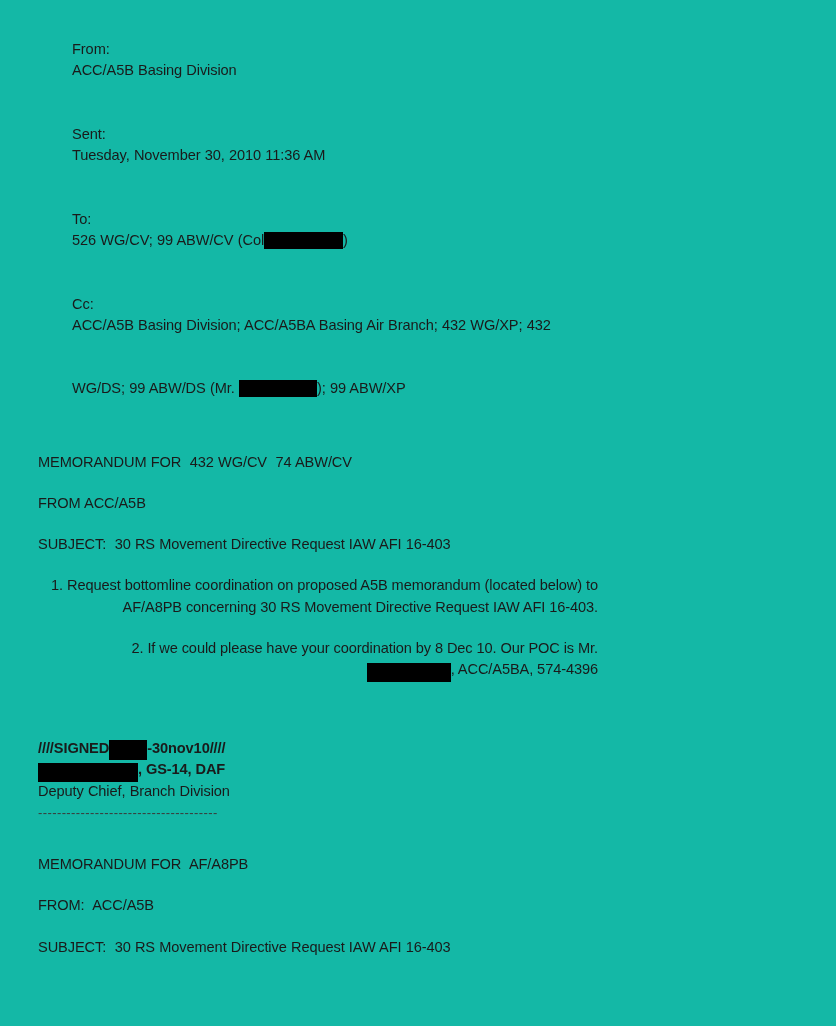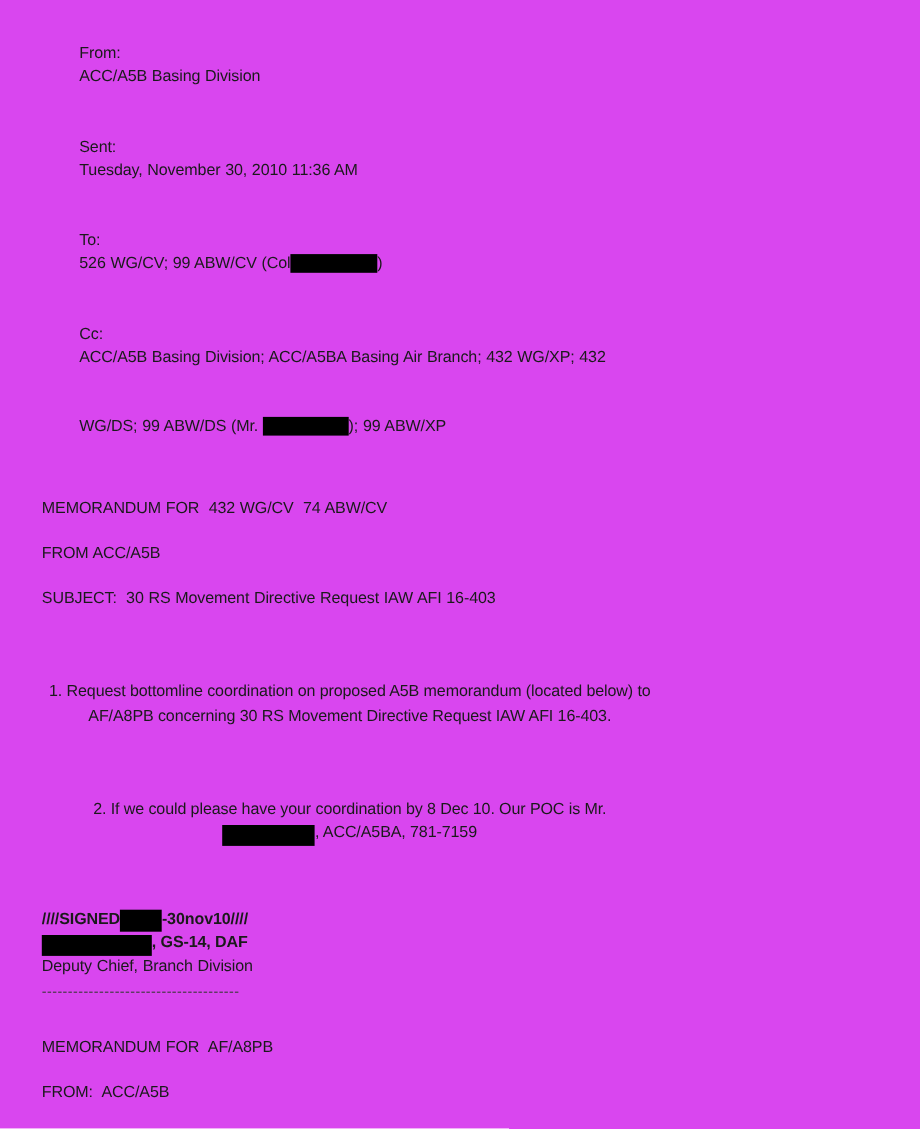--- a/index.html
+++ b/index.html
@@ -11,43 +11,42 @@
     width: 836px;
     height: 1026px;
     position: relative;
     font-family: "Liberation Sans", sans-serif;
     color: #1a1a1a;
     overflow: hidden;
   }
   .page {
     position: absolute;
     inset: 0;
-    background: #d946ef;
+    background: #14b8a6;
   }
   .doc {
     position: absolute;
     left: 38px;
     top: 18px;
     width: 560px;
     font-size: 14.6px;
     line-height: 21.2px;
     letter-spacing: -0.1px;
   }
   .line {
     white-space: pre-wrap;
     word-spacing: 0.3px;
   }
   .gap-md { height: 20px; }
   .gap-lg { height: 31px; }
   .gap-xxl { height: 58px; }
 
   .para {
     white-space: normal;
-    text-align: center;
-    margin-top: 44px;
+    text-align: right;
   }
 
   
   .redact {
     display: inline-block;
     background: #000000;
     vertical-align: middle;
     position: relative;
     top: -1px;
   }
@@ -101,21 +100,21 @@
     <div class="line">FROM ACC/A5B</div>
     <div class="gap-md"></div>
     <div class="line">SUBJECT:  30 RS Movement Directive Request IAW AFI 16-403</div>
     <div class="gap-md"></div>
 
     <div class="para">1.  Request bottomline coordination on proposed A5B memorandum (located below) to AF/A8PB concerning 30 RS Movement Directive Request IAW AFI 16-403.</div>
     <div class="gap-md"></div>
 
     <div class="para">
       <span>2.  If we could please have your coordination by 8 Dec 10.  Our POC is Mr.</span><br>
-      <span class="redact r-poc"></span><span>, ACC/A5BA, 781-7159</span>
+      <span class="redact r-poc"></span><span>, ACC/A5BA, 574-4396</span>
     </div>
 
     <div class="gap-xxl"></div>
 
     <div>
       <div class="sigline"><span>////SIGNED</span><span class="redact r-signed"></span><span>-30nov10////</span></div>
       <div class="sigline"><span class="redact r-name"></span><span>, GS-14, DAF</span></div>
       <div class="line">Deputy Chief, Branch Division</div>
       <div class="dashline">--------------------------------------</div>
     </div>

